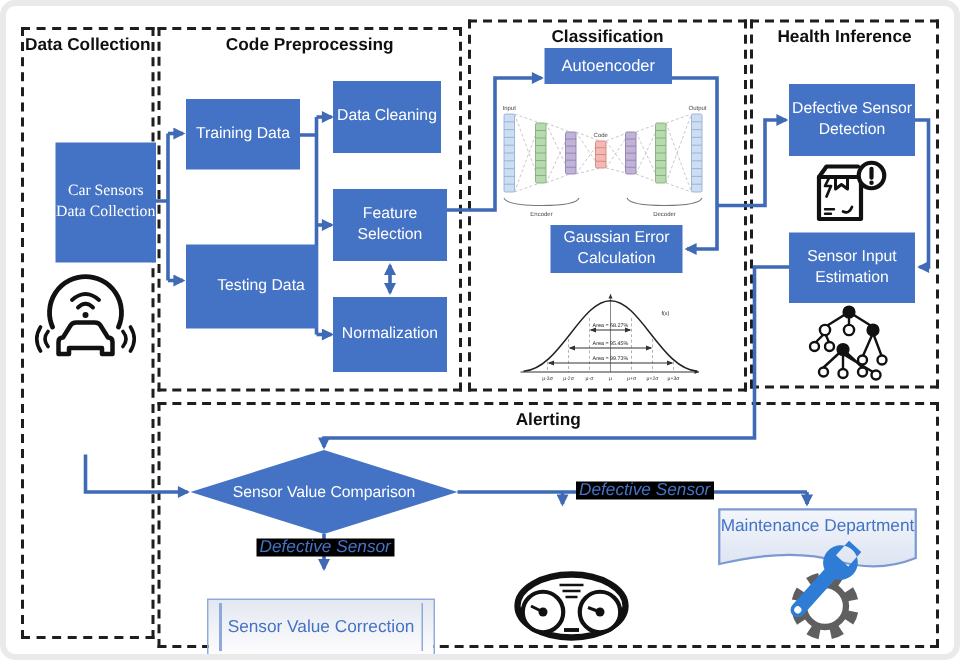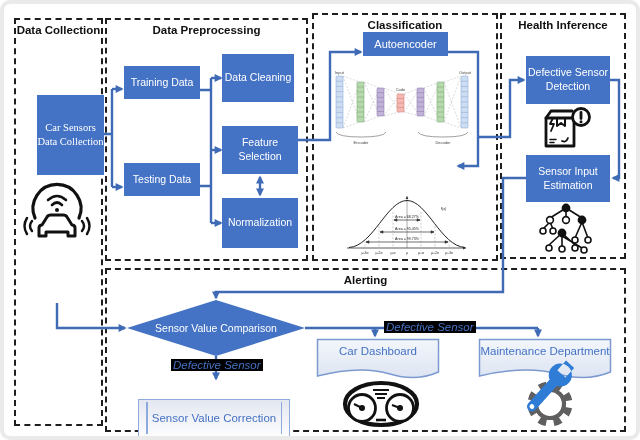--- a/index.html
+++ b/index.html
@@ -27,21 +27,21 @@
 </style>
 </head>
 <body>
 
 <div class="frame">
 
   <div class="section" style="left:14px;top:18px;width:85px;height:404px;">
     <div class="section-title">Data Collection</div>
   </div>
   <div class="section" style="left:105px;top:18px;width:199px;height:239px;">
-    <div class="section-title">Data Preprocessing</div>
+    <div class="section-title">Code Preprocessing</div>
   </div>
   <div class="section" style="left:312px;top:13px;width:182px;height:244px;">
     <div class="section-title">Classification</div>
   </div>
   <div class="section" style="left:500px;top:13px;width:122px;height:242px;">
     <div class="section-title">Health Inference</div>
   </div>
   <div class="section" style="left:105px;top:268px;width:517px;height:160px;">
     <div class="section-title">Alerting</div>
   </div>
@@ -68,45 +68,34 @@
       <path d="M526 178 H503 V292 H216 V298" marker-end="url(#arr)"></path>
       <path d="M57 303 V328 H125" marker-end="url(#arr)"></path>
       <path d="M305 328 H538"></path>
       <path d="M375 328 V336" marker-end="url(#arr)"></path>
       <path d="M538 328 V336" marker-end="url(#arr)"></path>
       <path d="M216 356 V379" marker-end="url(#arr)"></path>
     </g>
   </svg>
 
   <div class="node" style="left:37px;top:95px;width:67px;height:80px;font-family:Liberation Serif, serif;">Car Sensors Data Collection</div>
-  <div class="node" style="left:124px;top:66px;width:76px;height:33px;">Training Data</div>
-  <div class="node" style="left:124px;top:163px;width:76px;height:33px;">Testing Data</div>
+  <div class="node" style="left:124px;top:66px;width:76px;height:47px;">Training Data</div>
+  <div class="node" style="left:124px;top:163px;width:76px;height:56px;padding-left:12px;">Testing Data</div>
   <div class="node" style="left:222px;top:54px;width:72px;height:48px;">Data Cleaning</div>
   <div class="node" style="left:222px;top:198px;width:76px;height:50px;">Normalization</div>
   <div class="node" style="left:222px;top:126px;width:76px;height:48px;">Feature Selection</div>
   <div class="node" style="left:363px;top:32px;width:85px;height:24px;font-size:11px;">Autoencoder</div>
+  <div class="node" style="left:367px;top:150px;width:88px;height:32px;">Gaussian Error Calculation</div>
   <div class="node" style="left:526px;top:56px;width:84px;height:48px;">Defective Sensor Detection</div>
   <div class="node" style="left:526px;top:155px;width:84px;height:47px;">Sensor Input Estimation</div>
 
   <div class="diamond" style="left:127px;top:300px;width:178px;height:56px;">Sensor Value Comparison</div>
 
   <div class="predef" style="left:138px;top:381px;width:150px;height:36px;">Sensor Value Correction</div>
 
-  <div class="flag" style="left:316px;top:338px;width:124px;height:46px;">
-    <svg width="124" height="46" viewBox="0 0 124 46">
-      <defs>
-          <linearGradient id="fg1" x1="0" y1="0" x2="0" y2="1">
-        <stop offset="0" stop-color="#f3f6fb"></stop>
-            <stop offset="1" stop-color="#dde4f2"></stop>
-          </linearGradient>
-        </defs>
-      <path d="M1.5 1.5 H122.5 V34 Q100 44 74 36 Q44 27 1.5 38 Z" fill="url(#fg1)" stroke="#7D9AD0" stroke-width="1.5"></path>
-    </svg>
-    <div class="flag-label">Car Dashboard</div>
-  </div>
   <div class="flag" style="left:478px;top:338px;width:134px;height:46px;">
     <svg width="134" height="46" viewBox="0 0 134 46">
       <defs>
           <linearGradient id="fg2" x1="0" y1="0" x2="0" y2="1">
         <stop offset="0" stop-color="#f3f6fb"></stop>
             <stop offset="1" stop-color="#dde4f2"></stop>
           </linearGradient>
         </defs>
       <path d="M1.5 1.5 H132.5 V34 Q108 44 80 36 Q48 27 1.5 38 Z" fill="url(#fg2)" stroke="#7D9AD0" stroke-width="1.5"></path>
     </svg>

